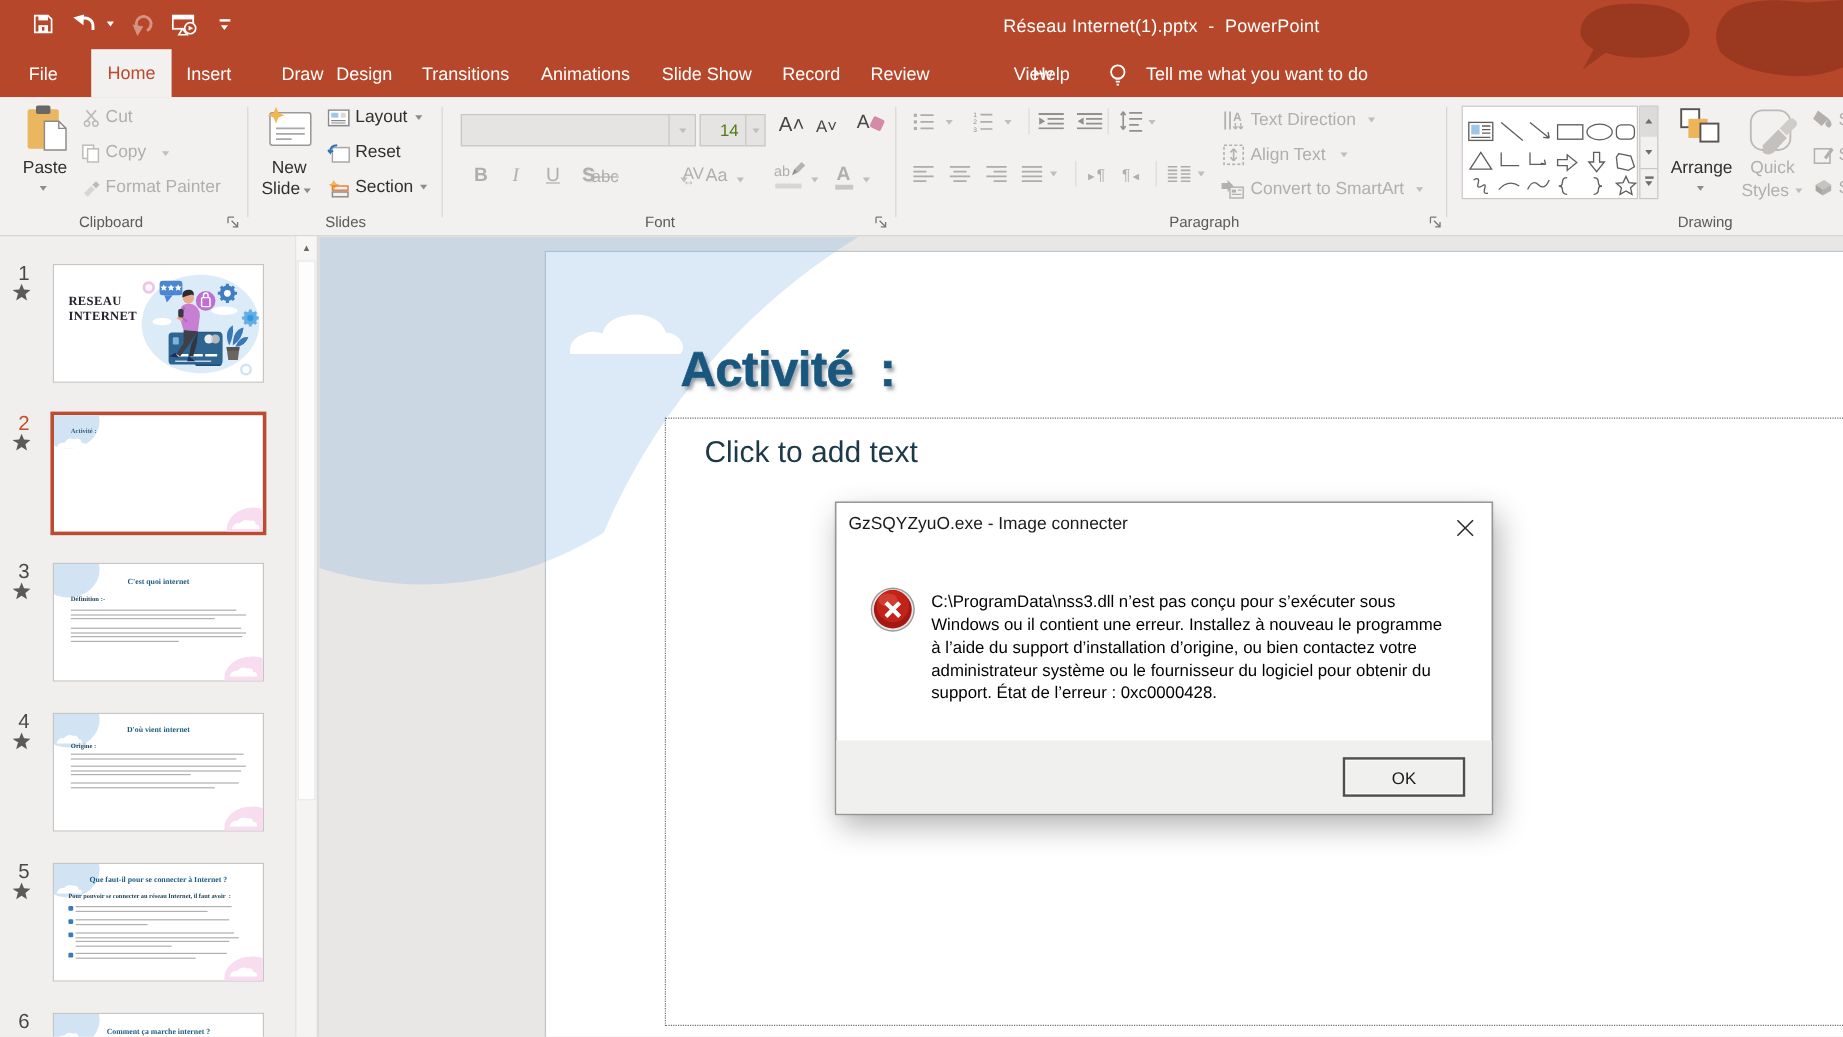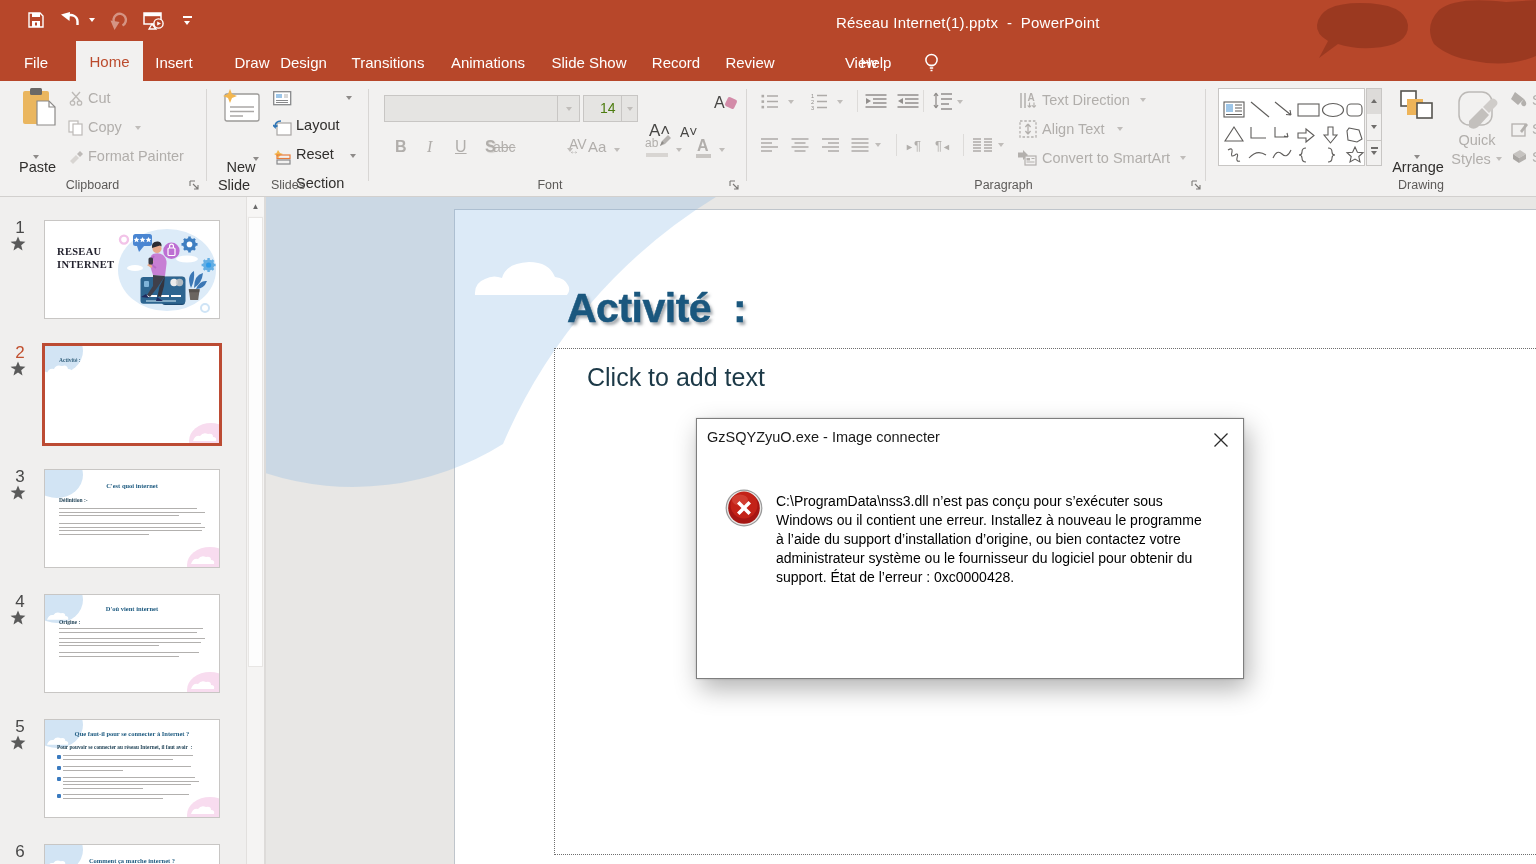--- a/index.html
+++ b/index.html
@@ -12,21 +12,21 @@
 .qat { position:absolute; top:11px; color:#fff; }
 #tabs { position:absolute; left:0; top:44px; width:1536px; height:37px; }
 .tab { position:absolute; top:0; height:37px; line-height:37px; color:#fff; font-size:15px; text-align:center; }
 #hometab { position:absolute; left:76px; top:-3px; width:67px; height:40px; background:#f2f1f0; color:#bb4a2c; font-size:15px; text-align:center; line-height:42px; }
 
 #ribbon { position:absolute; left:0; top:81px; width:1536px; height:116px; background:#f2f1f0; border-bottom:1px solid #d2d0ce; }
 .sep { position:absolute; top:8px; width:1px; height:92px; background:#d8d6d4; }
 .glabel { position:absolute; top:97px; font-size:12.5px; color:#5c5a58; text-align:center; }
 .launch { position:absolute; top:99px; width:11px; height:11px; }
 .dis { color:#b1aeab; }
-.en { color:#312f2d;margin-top:27px; }
+.en { color:#312f2d; }
 
 .cv { position:absolute; width:0; height:0; border-left:3.5px solid transparent; border-right:3.5px solid transparent; border-top:4px solid #8e8b89; }
 .cvd { border-top-color:#c0bdba; }
 
 #panel { position:absolute; left:0; top:197px; width:246px; height:667px; background:#f0efee; }
 #panelsb { position:absolute; left:246px; top:197px; width:18px; height:667px; background:#f5f4f3; border-left:1px solid #e2e0de; }
 #paneldiv { position:absolute; left:264px; top:197px; width:2px; height:667px; background:#dddbd9; }
 .thumb { position:absolute; left:44px; width:176px; height:99px; background:#fff; border:1px solid #c8c6c4; overflow:hidden;font-family:Liberation Serif, serif; }
 .tnum { position:absolute; left:12px; width:16px; text-align:center; font-size:17px; color:#484848; }
 .tstar { position:absolute; left:10px; }
@@ -97,20 +97,21 @@
     <div class="tab" style="left:445px; width:86px;">Animations</div>
     <div class="tab" style="left:547px; width:84px;">Slide Show</div>
     <div class="tab" style="left:648px; width:56px;">Record</div>
     <div class="tab" style="left:720px; width:60px;">Review</div>
     <div class="tab" style="left:796px; width:42px;margin-left:44px;">View</div>
     <div class="tab" style="left:854px; width:44px;">Help</div>
     <svg style="position:absolute; left:923px; top:8px;" width="17" height="22" viewBox="0 0 17 22">
       <circle cx="8.5" cy="8" r="5.6" fill="none" stroke="#fff" stroke-width="1.5"></circle>
       <path d="M6.5 13.5 h4 M6.8 16 h3.4 M7.5 18.5 h2" stroke="#fff" stroke-width="1.3"></path>
     </svg>
+    <div class="tab" style="left:955px; width:200px; text-align:left;">Tell me what you want to do</div>
   </div>
 </div>
 
 <div id="ribbon">
 
   <svg class="abs" style="left:20px; top:6px;" width="38" height="40" viewBox="0 0 38 40">
     <rect x="3" y="4" width="26" height="33" rx="2" fill="#eab65f"></rect>
     <rect x="10" y="1" width="12" height="7" rx="1.5" fill="#6a6866"></rect>
     <path d="M17 14 h12 l6 6 v18 h-18 Z" fill="#fff" stroke="#8c8a88" stroke-width="1.2"></path>
     <path d="M29 14 v6 h6" fill="none" stroke="#8c8a88" stroke-width="1.2"></path>
@@ -586,13 +587,16 @@
     </svg>
   <svg id="dlgicon" width="38" height="38" viewBox="0 0 38 38">
     <circle cx="19" cy="19" r="18.4" fill="#9a9a9a"></circle>
     <circle cx="19" cy="19" r="17.2" fill="#e8e6e4"></circle>
     <circle cx="19" cy="19" r="15.8" fill="#a61613"></circle>
     <circle cx="19" cy="16" r="13.5" fill="#c32218"></circle>
     <ellipse cx="15" cy="11" rx="8" ry="5.5" fill="#d6473a" opacity="0.75"></ellipse>
     <path d="M12 12.5 L14.5 10 L19 14.5 L23.5 10 L26 12.5 L21.5 17 L26 21.5 L23.5 24 L19 19.5 L14.5 24 L12 21.5 L16.5 17 Z" fill="#fff" transform="translate(0,2)"></path>
   </svg>
   <div id="dlgtext">C:\ProgramData\nss3.dll n’est pas conçu pour s’exécuter sous<br>Windows ou il contient une erreur. Installez à nouveau le programme<br>à l’aide du support d’installation d’origine, ou bien contactez votre<br>administrateur système ou le fournisseur du logiciel pour obtenir du<br>support. État de l’erreur&nbsp;: 0xc0000428.</div>
+  <div id="dlgfoot">
+    <div id="okbtn">OK</div>
+  </div>
 </div>
 
 </body></html>

